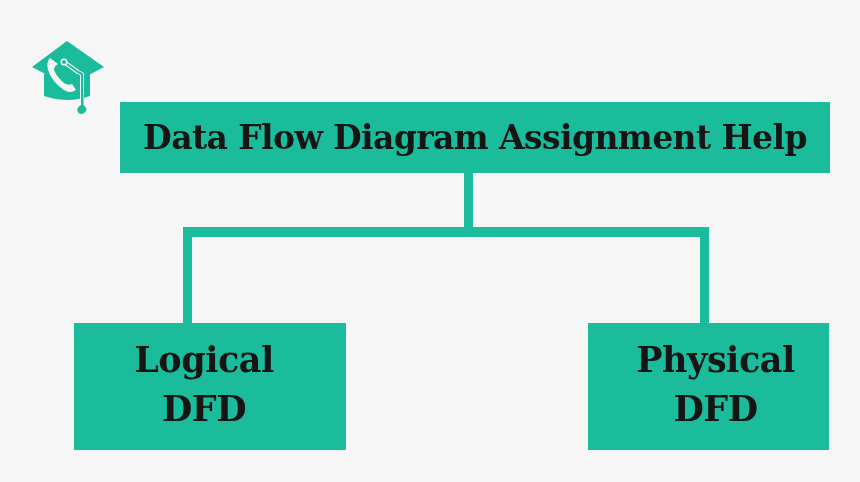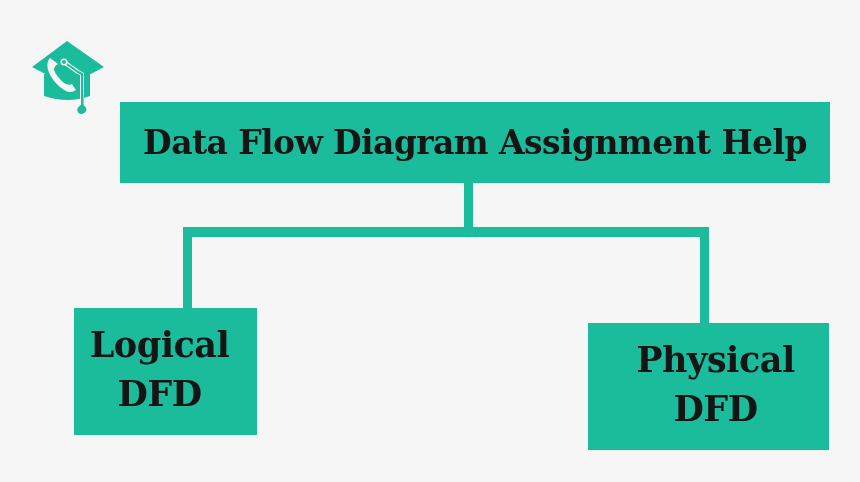--- a/index.html
+++ b/index.html
@@ -21,32 +21,32 @@
       font-weight: bold;
       display: flex;
       align-items: center;
       justify-content: center;
       text-align: center;
     }
     #top-box {
       left: 120px;
       top: 102px;
       width: 710px;
-      height: 81px;
+      height: 71px;
     }
     #top-box span {
       font-family: "DejaVu Serif", "Liberation Serif", serif;
       font-size: 33px;
       letter-spacing: -0.6px;
       white-space: nowrap;
     }
     #left-box {
       left: 74px;
-      top: 308px;
-      width: 183px;
+      top: 323px;
+      width: 272px;
       height: 127px;
     }
     #right-box {
       left: 588px;
       top: 323px;
       width: 229px;
       height: 127px;
       padding-left: 12px;
     }
     .child-label {

